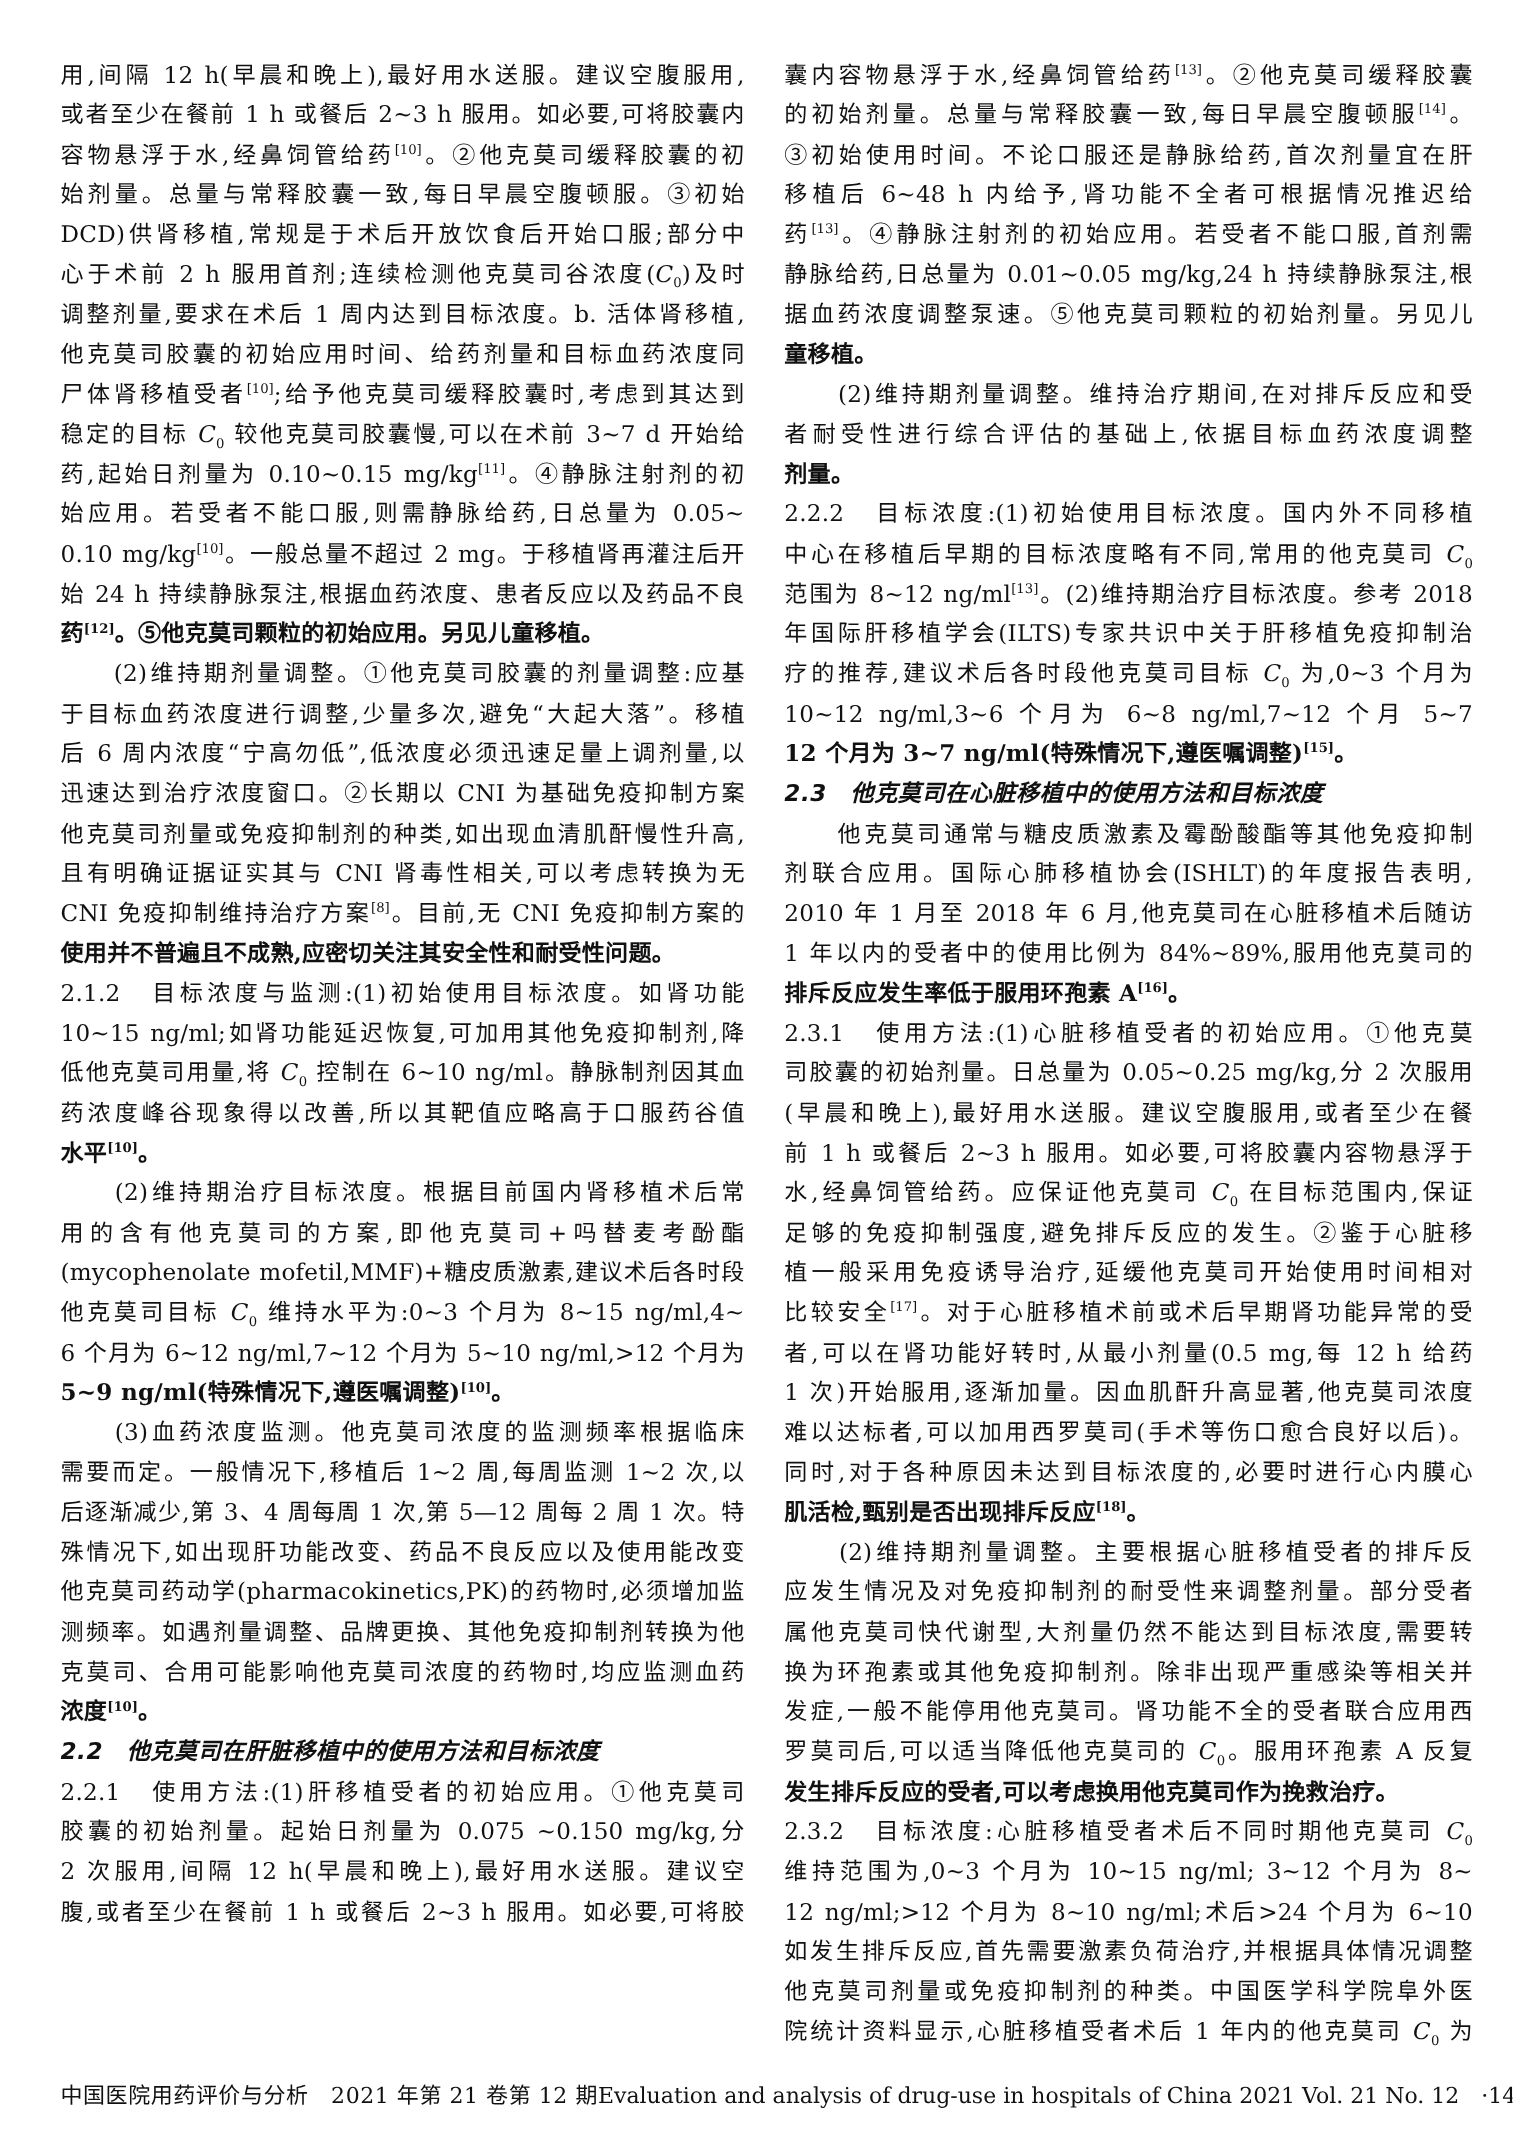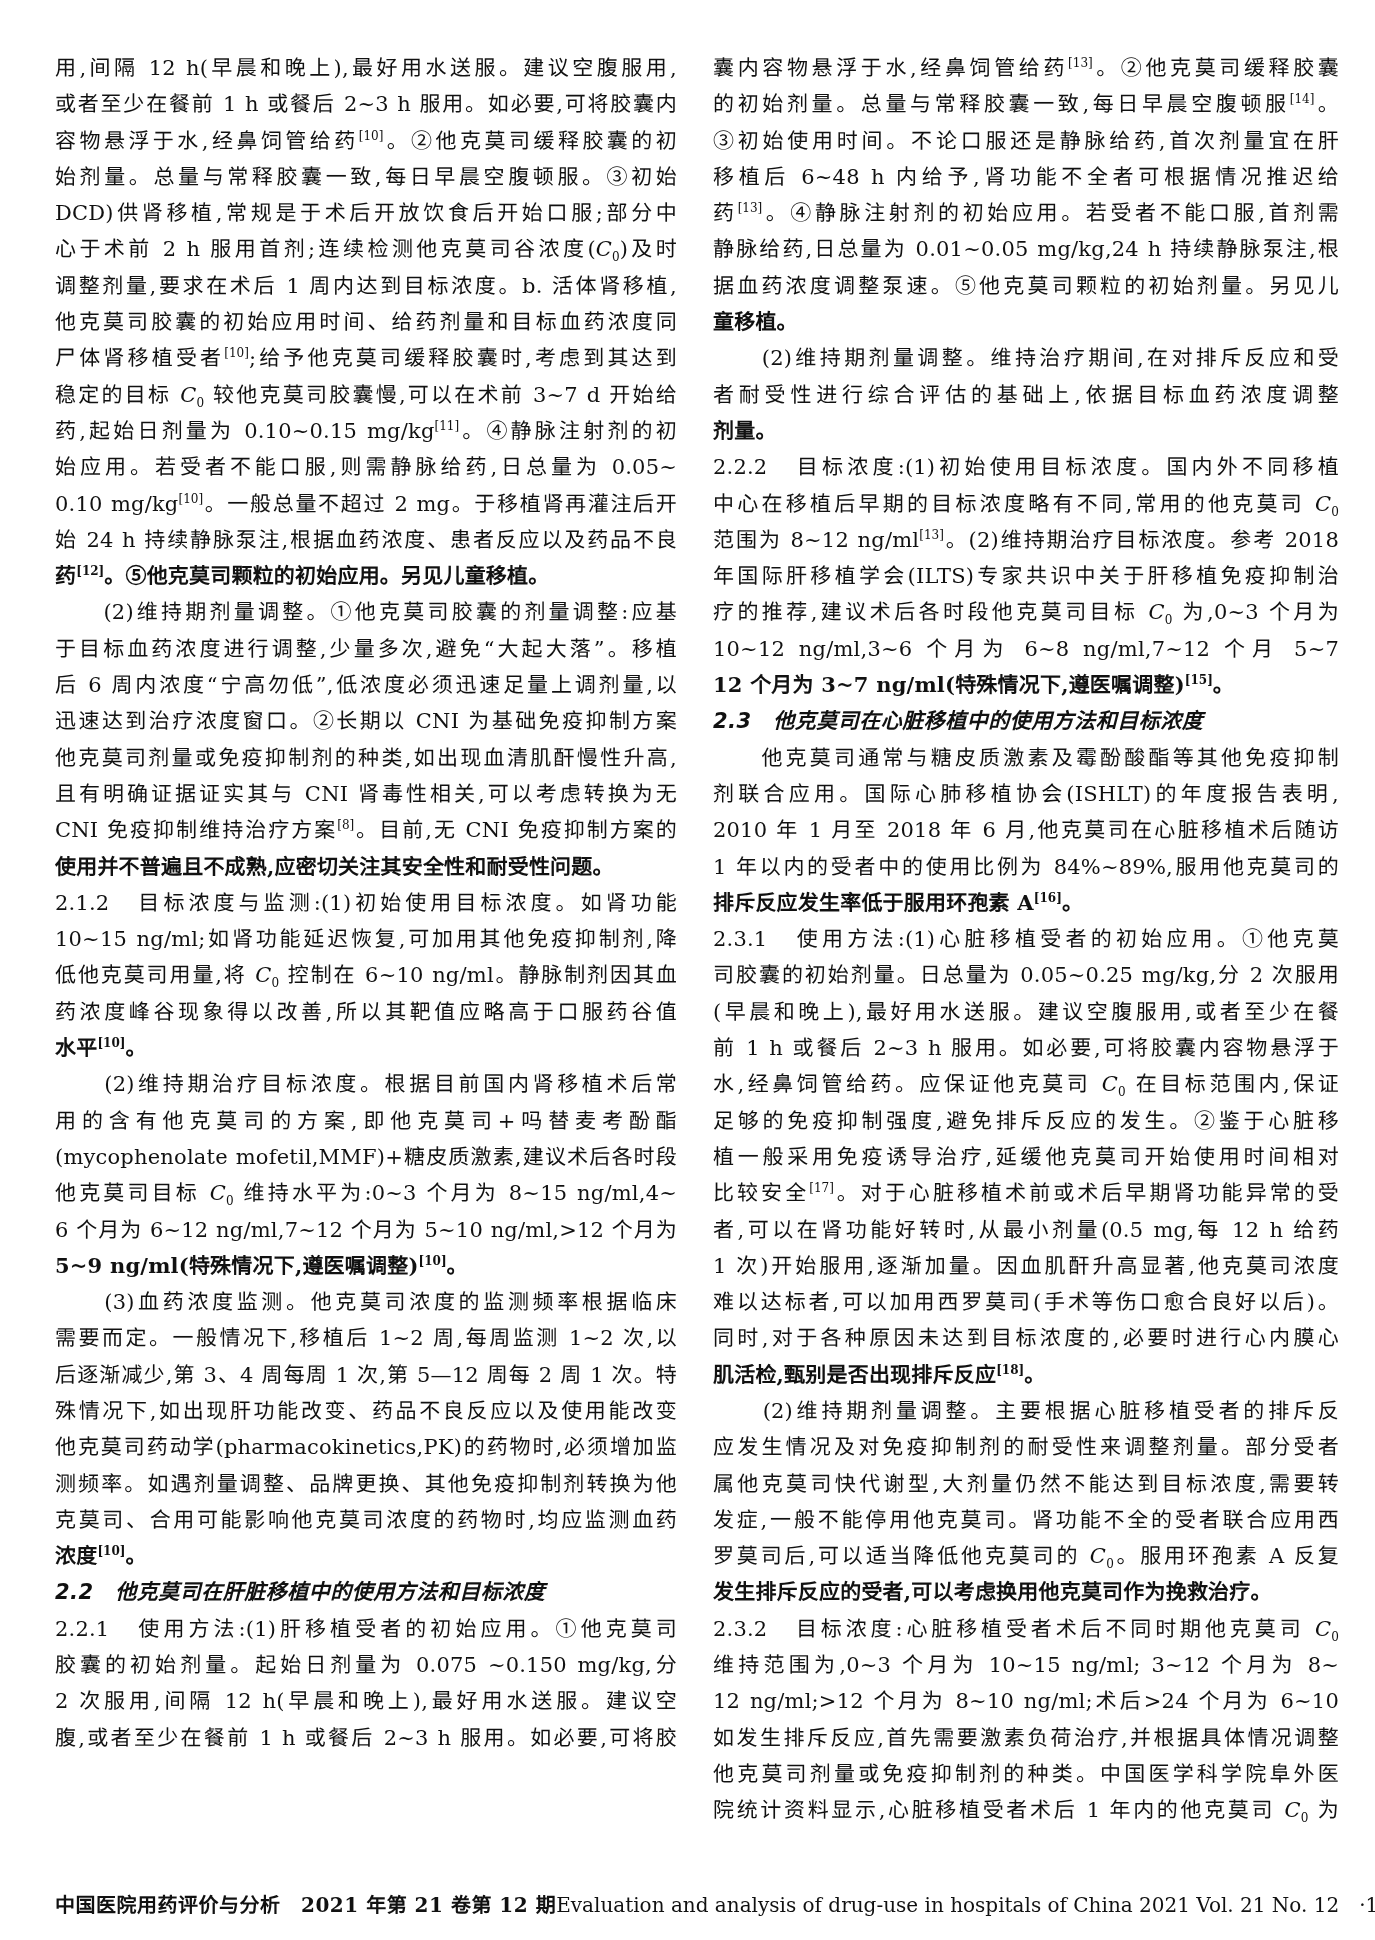--- a/index.html
+++ b/index.html
@@ -22,21 +22,21 @@
     font-weight:700;text-align-last:left;letter-spacing:0.5px;font-style:italic;
   }
   .ln sup{font-size:12px;line-height:0;vertical-align:super;letter-spacing:0;}
   .ln sub{font-size:12px;line-height:0;letter-spacing:0;}
   .v{font-style:italic;}
   .footer{
     position:absolute;left:55px;top:1889px;width:1284px;
     display:flex;justify-content:space-between;align-items:baseline;
     font-size:20px;white-space:nowrap;
   }
-  .footer .cn{letter-spacing:0.5px;font-weight:bold;}
+  .footer .cn{letter-spacing:0.5px;}
 </style>
 </head>
 <body>
 
 <div class="page">
   <div class="col" id="col-left">
       <div class="ln">用,间隔 12 h(早晨和晚上),最好用水送服。建议空腹服用,</div>
       <div class="ln">或者至少在餐前 1 h 或餐后 2~3 h 服用。如必要,可将胶囊内</div>
       <div class="ln">容物悬浮于水,经鼻饲管给药<sup>[10]</sup>。②他克莫司缓释胶囊的初</div>
       <div class="ln">始剂量。总量与常释胶囊一致,每日早晨空腹顿服。③初始</div>
@@ -118,20 +118,21 @@
       <div class="ln">植一般采用免疫诱导治疗,延缓他克莫司开始使用时间相对</div>
       <div class="ln">比较安全<sup>[17]</sup>。对于心脏移植术前或术后早期肾功能异常的受</div>
       <div class="ln">者,可以在肾功能好转时,从最小剂量(0.5 mg,每 12 h 给药</div>
       <div class="ln">1 次)开始服用,逐渐加量。因血肌酐升高显著,他克莫司浓度</div>
       <div class="ln">难以达标者,可以加用西罗莫司(手术等伤口愈合良好以后)。</div>
       <div class="ln">同时,对于各种原因未达到目标浓度的,必要时进行心内膜心</div>
       <div class="ln end">肌活检,甄别是否出现排斥反应<sup>[18]</sup>。</div>
       <div class="ln">　　(2)维持期剂量调整。主要根据心脏移植受者的排斥反</div>
       <div class="ln">应发生情况及对免疫抑制剂的耐受性来调整剂量。部分受者</div>
       <div class="ln">属他克莫司快代谢型,大剂量仍然不能达到目标浓度,需要转</div>
+      <div class="ln">换为环孢素或其他免疫抑制剂。除非出现严重感染等相关并</div>
       <div class="ln">发症,一般不能停用他克莫司。肾功能不全的受者联合应用西</div>
       <div class="ln">罗莫司后,可以适当降低他克莫司的 <i class="v">C</i><sub>0</sub>。服用环孢素 A 反复</div>
       <div class="ln end">发生排斥反应的受者,可以考虑换用他克莫司作为挽救治疗。</div>
       <div class="ln">2.3.2　目标浓度:心脏移植受者术后不同时期他克莫司 <i class="v">C</i><sub>0</sub></div>
       <div class="ln">维持范围为,0~3 个月为 10~15 ng/ml; 3~12 个月为 8~</div>
       <div class="ln">12 ng/ml;&gt;12 个月为 8~10 ng/ml;术后&gt;24 个月为 6~10 ng/ml。</div>
       <div class="ln">如发生排斥反应,首先需要激素负荷治疗,并根据具体情况调整</div>
       <div class="ln">他克莫司剂量或免疫抑制剂的种类。中国医学科学院阜外医</div>
       <div class="ln">院统计资料显示,心脏移植受者术后 1 年内的他克莫司 <i class="v">C</i><sub>0</sub> 为</div>
     </div>

